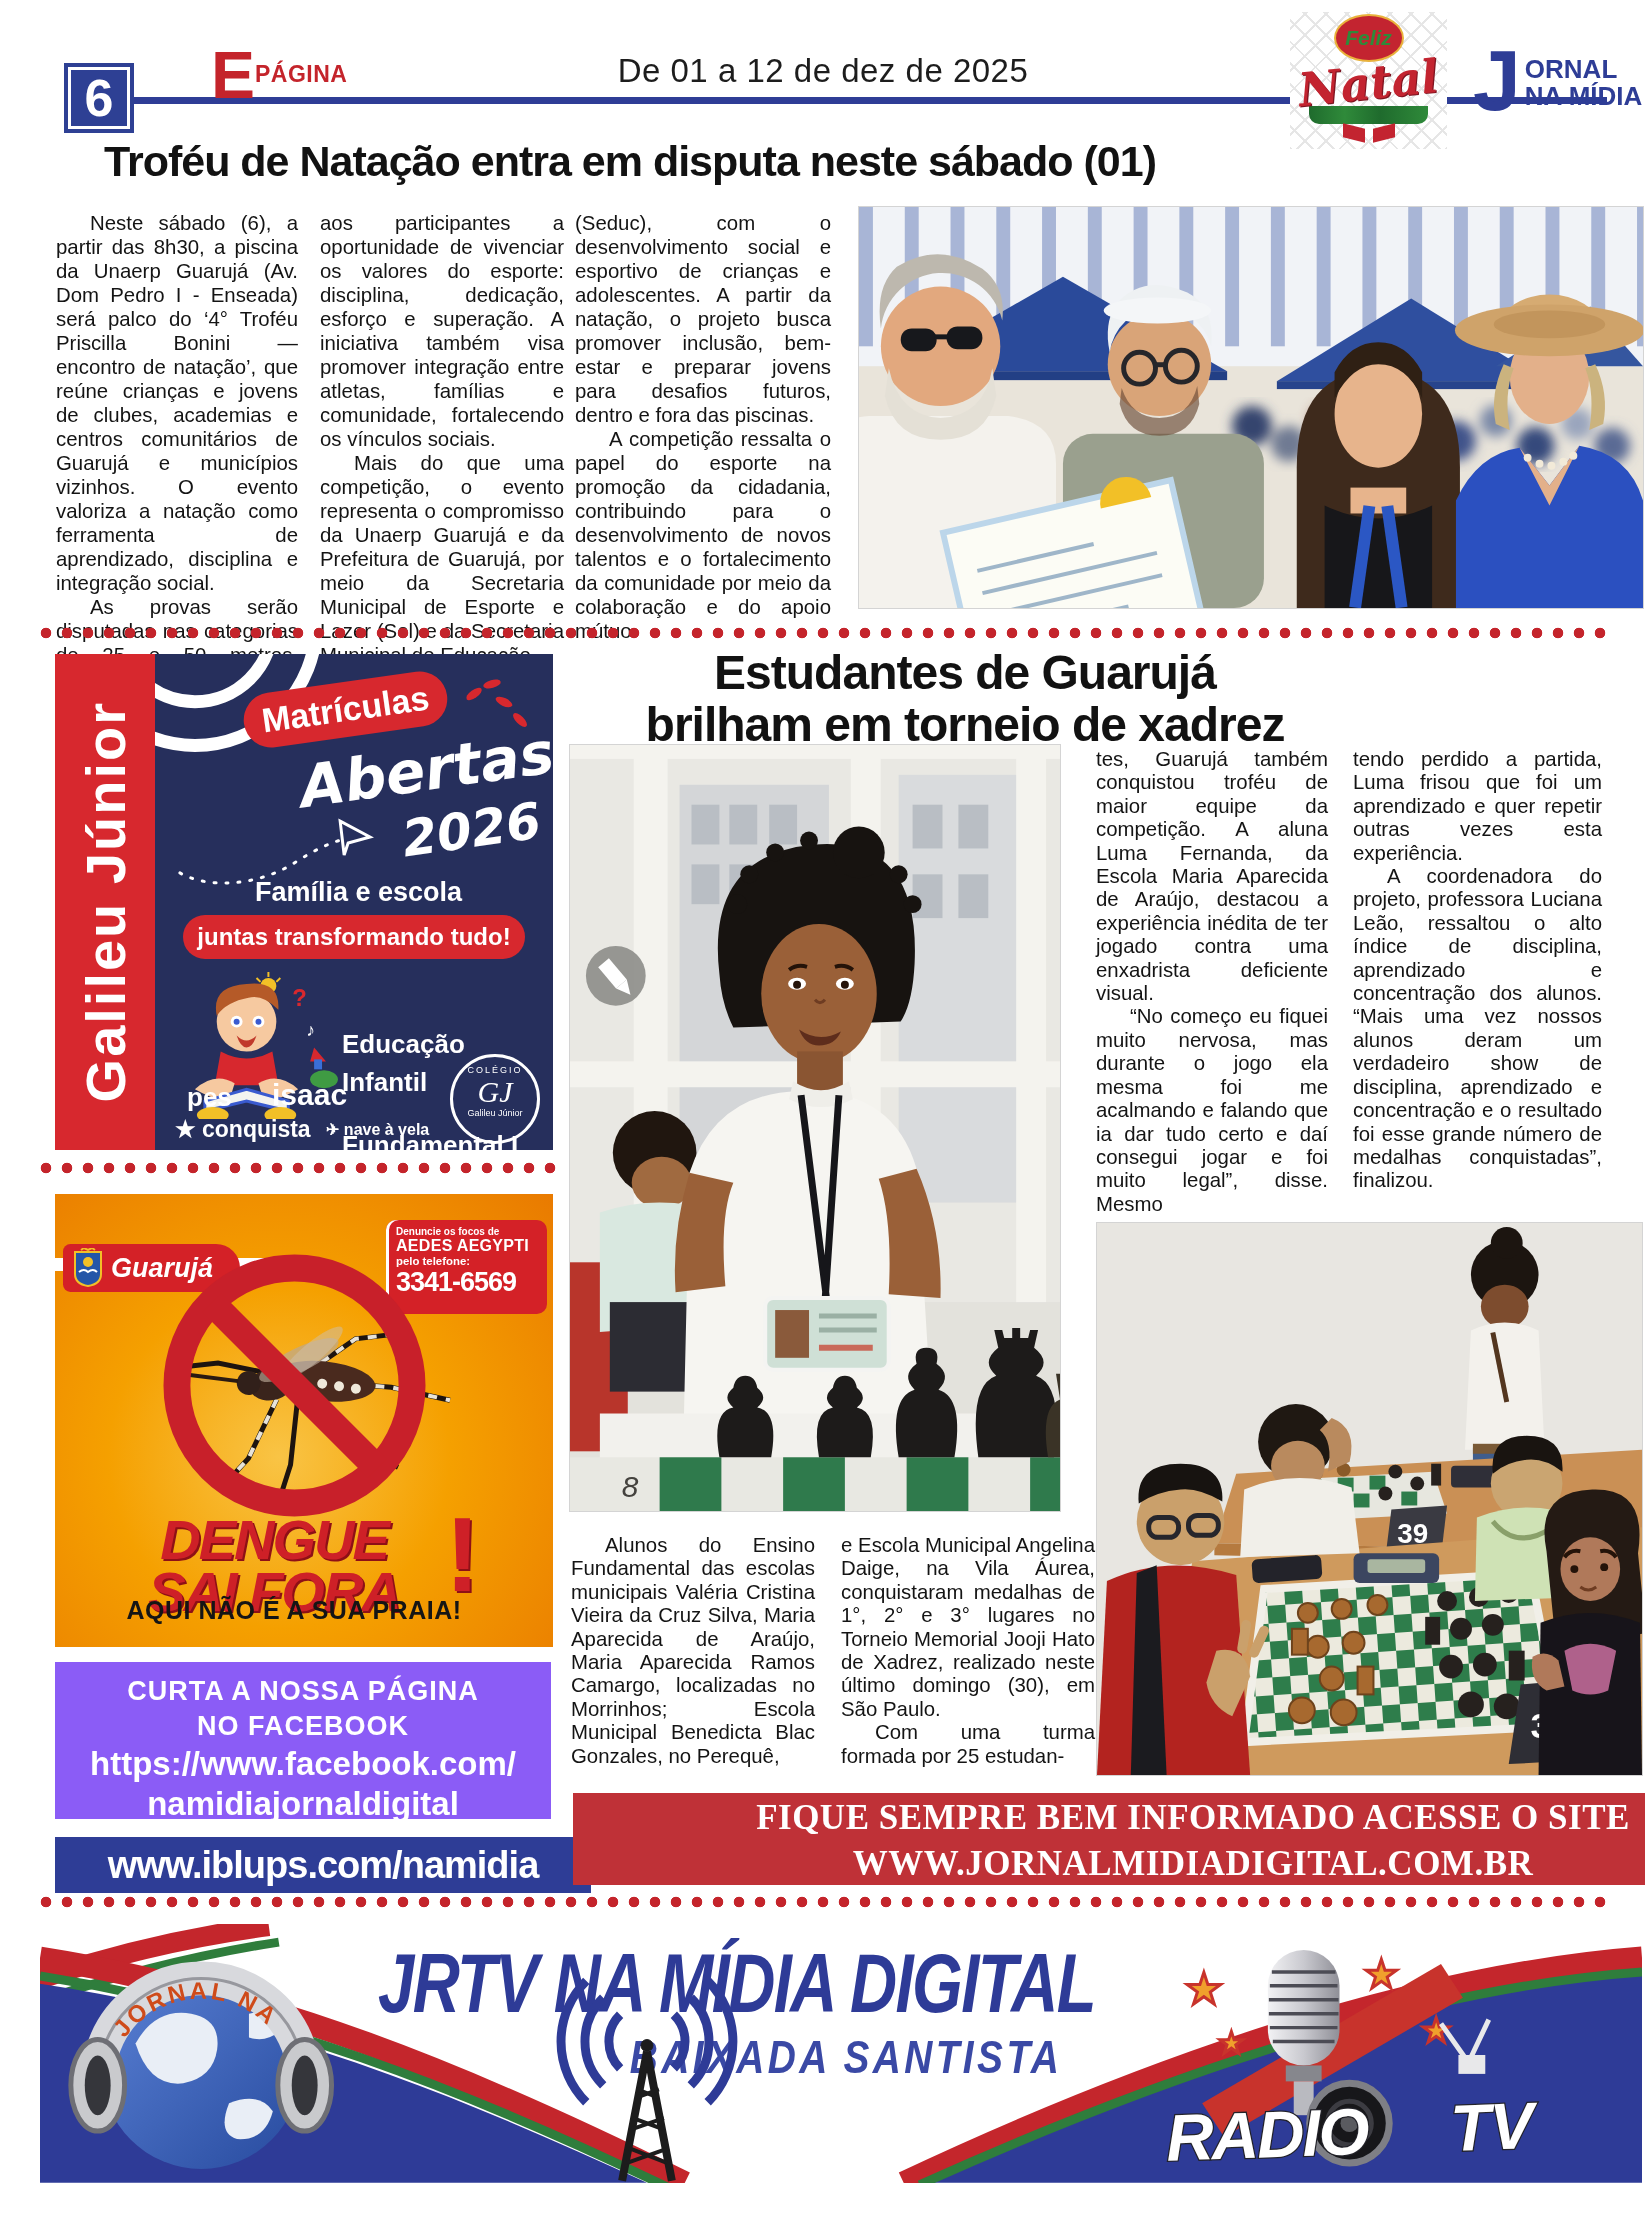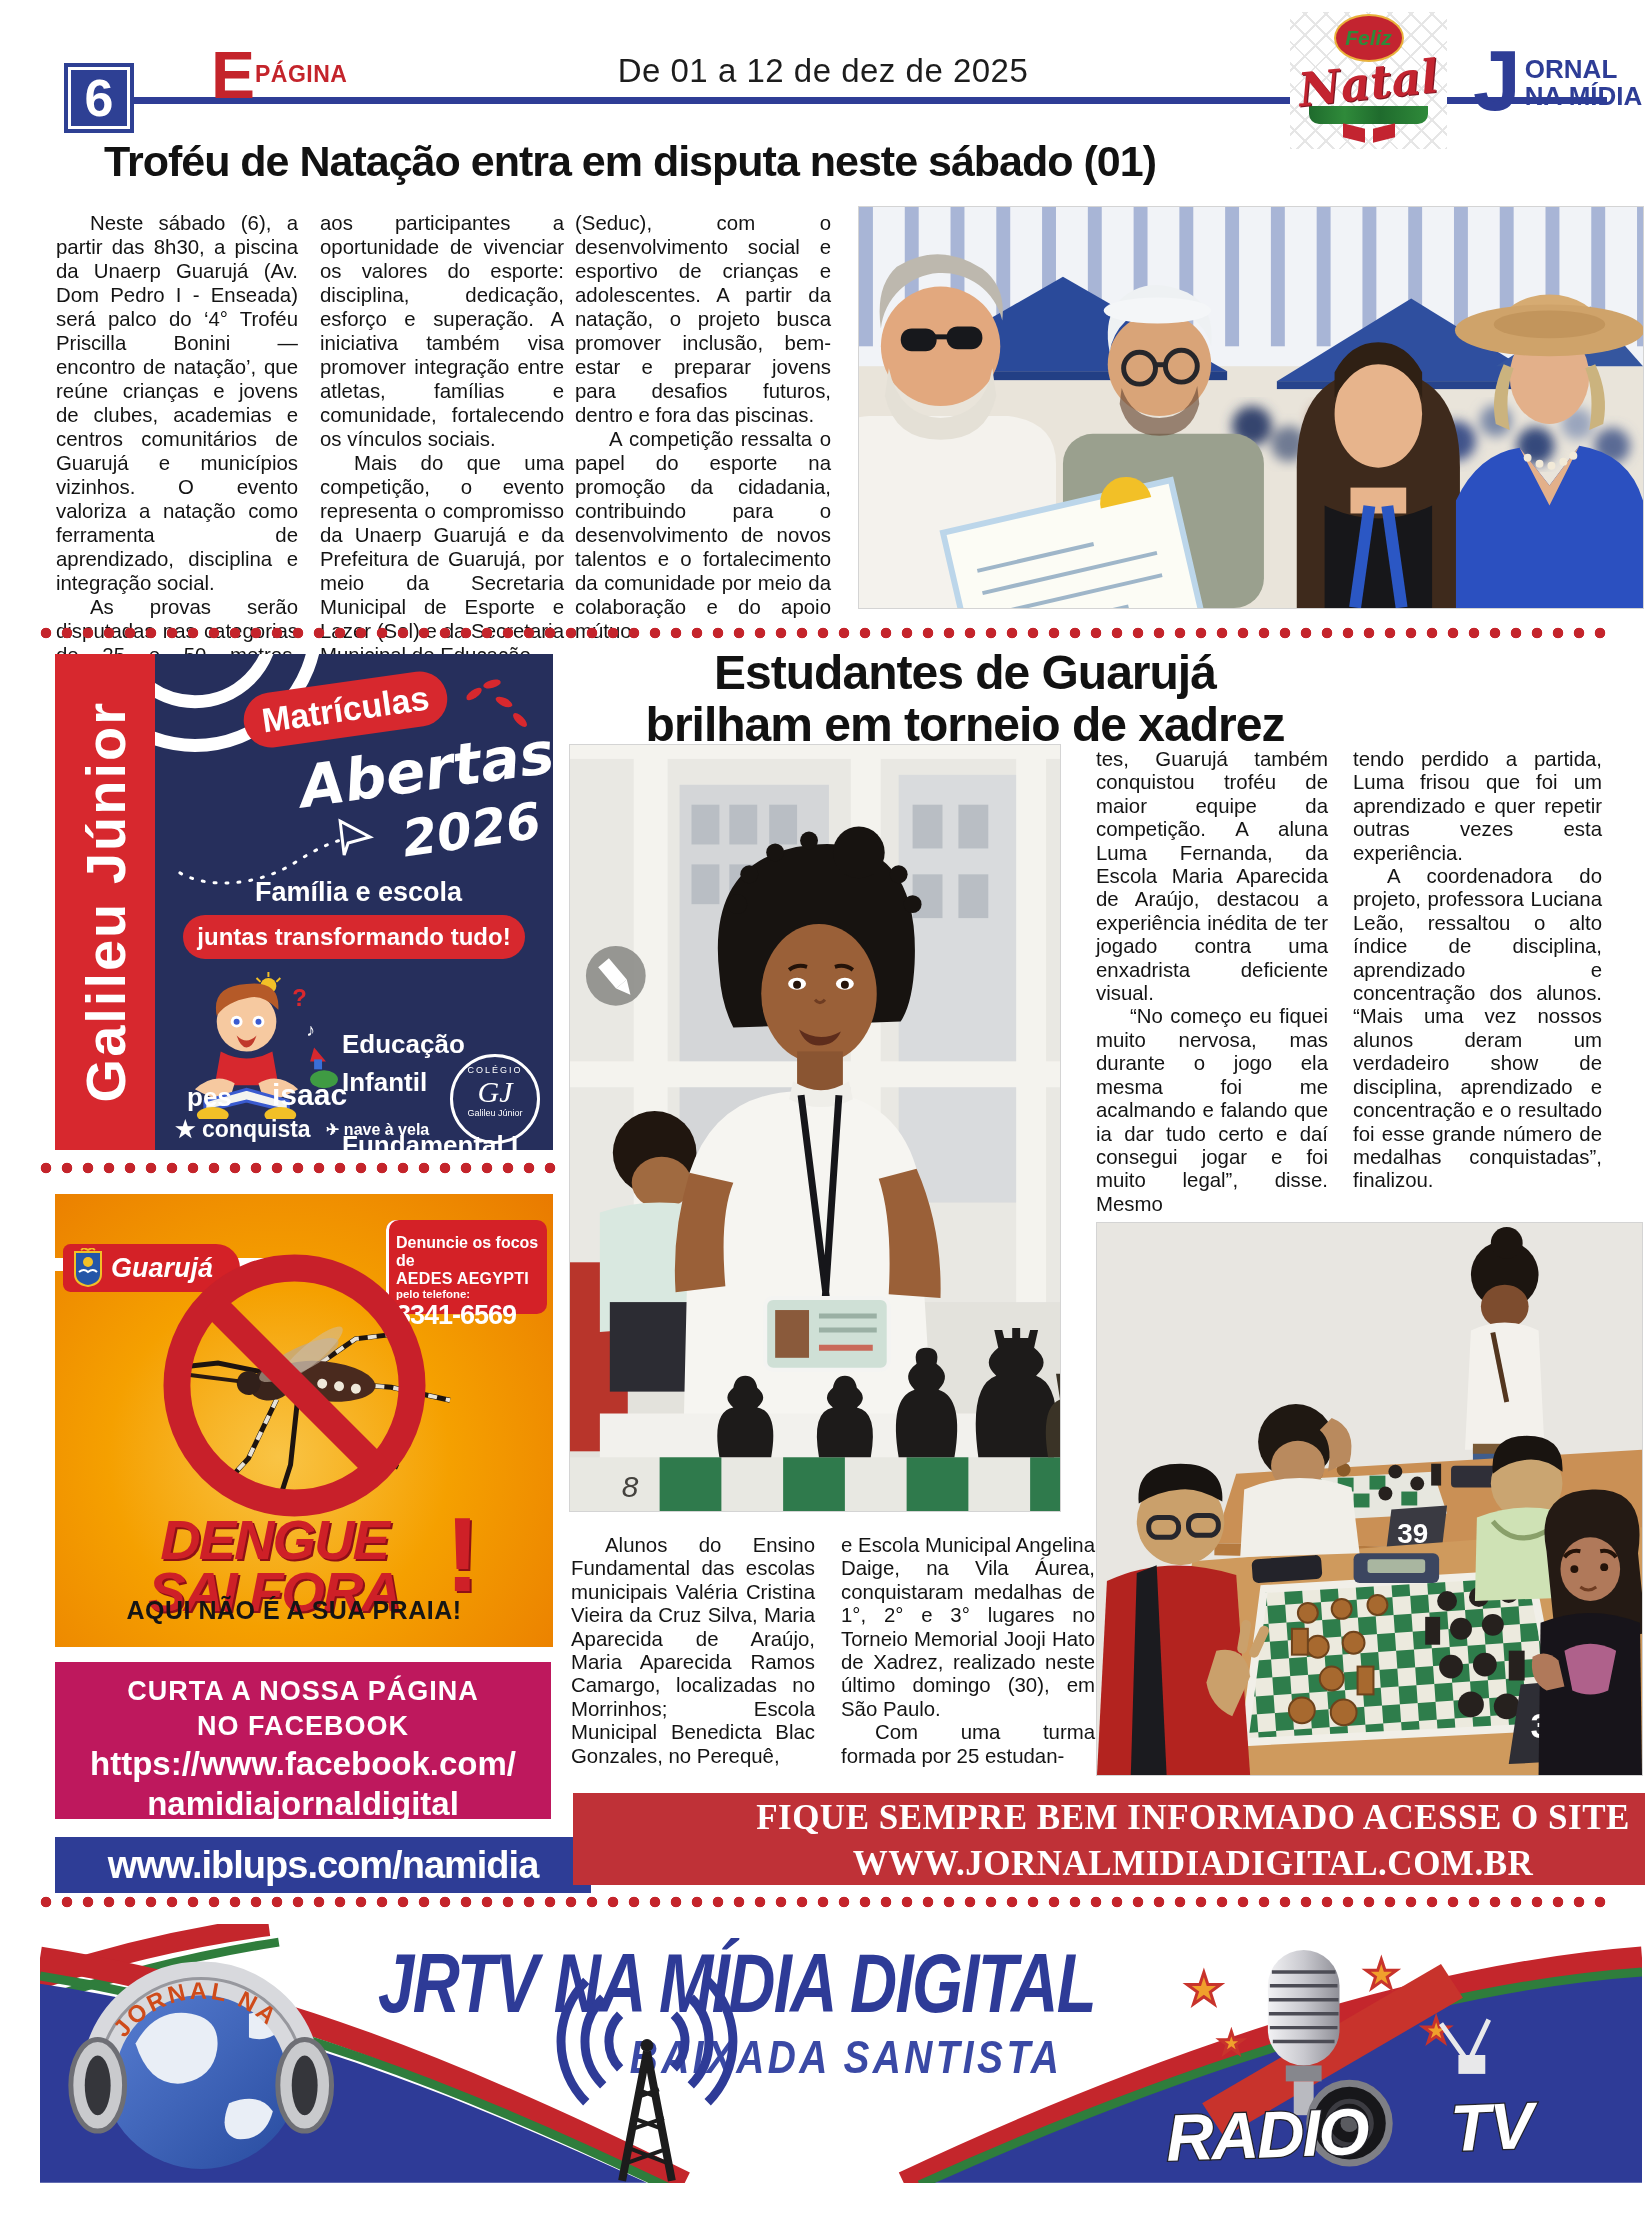--- a/index.html
+++ b/index.html
@@ -43,29 +43,29 @@
   .gal .lvl{position:absolute;color:#fff;font-weight:bold;font-size:26px;line-height:1.45;}
   .gal .fam{position:absolute;color:#fff;font-weight:bold;font-size:27px;}
   .gal .logos{position:absolute;color:#fff;font-weight:bold;}
   .gal .circle-logo{position:absolute;width:84px;height:84px;border:3px solid #fff;border-radius:50%;color:#fff;text-align:center;}
   
   .den{left:55px;top:1194px;width:498px;height:453px;background:radial-gradient(circle at 45% 58%,#f9c445 0%,#f5a000 45%,#e97a00 100%);overflow:hidden;}
   .den .whitestrip{position:absolute;left:0;top:64px;width:264px;height:13px;background:#fff;}
   .den .citytab{position:absolute;left:8px;top:50px;width:177px;height:48px;background:#d42127;border-radius:8px 26px 26px 8px;display:flex;align-items:center;}
   .den .citytab .name{color:#fff;font-weight:bold;font-style:italic;font-size:27px;margin-left:6px;}
   .den .report{position:absolute;left:331px;top:26px;width:151px;height:88px;background:#d42127;border-radius:10px;color:#fff;padding:6px 0 0 10px;box-shadow:inset 3px 0 0 #fff;}
-  .den .report .r1{font-size:16px;font-weight:bold;margin-top:8px;}
+  .den .report .r1{font-size:10px;font-weight:bold;}
   .den .report .r2{font-size:16px;font-weight:bold;letter-spacing:0.3px;}
   .den .report .r3{font-size:11.4px;font-weight:bold;}
   .den .report .ph{font-size:27px;font-weight:bold;letter-spacing:-1px;}
   .den .dengue-txt{position:absolute;left:30px;top:320px;width:378px;text-align:center;color:#ce2027;font-weight:bold;font-style:italic;font-size:56px;line-height:.93;letter-spacing:-2px;text-shadow:2px 2px 0 #8e1016;}
   .den .bang{position:absolute;left:390px;top:308px;color:#ce2027;font-weight:bold;font-size:105px;line-height:1;text-shadow:2px 2px 0 #8e1016;}
   .den .praia{position:absolute;left:30px;top:402px;width:418px;text-align:center;color:#151515;font-weight:bold;font-size:25px;letter-spacing:0.5px;}
   
-  .fb{left:55px;top:1662px;width:496px;height:157px;background:#be185d;color:#fff;text-align:center;padding-top:12px;box-sizing:border-box;}
+  .fb{left:55px;top:1662px;width:496px;height:157px;background:#8b5cf6;color:#fff;text-align:center;padding-top:12px;box-sizing:border-box;}
   .fb .l1,.fb .l2{font-size:27px;font-weight:bold;letter-spacing:1px;line-height:1.3;}
   .fb .l3,.fb .l4{font-size:33px;font-weight:800;line-height:1.2;}
   .iblups{left:55px;top:1837px;width:536px;height:56px;background:#2e3d96;color:#fff;font-weight:800;font-size:38px;display:flex;align-items:center;justify-content:center;letter-spacing:-1px;}
   
   .info{left:573px;top:1793px;width:1240px;height:92px;background:#bf3137;color:#fff;font-family:"Liberation Serif",serif;font-weight:bold;text-align:center;font-size:35px;line-height:1.3;padding-top:2px;box-sizing:border-box;letter-spacing:0.5px;}
 </style>
 </head>
 <body>
 
 <div class="page">

